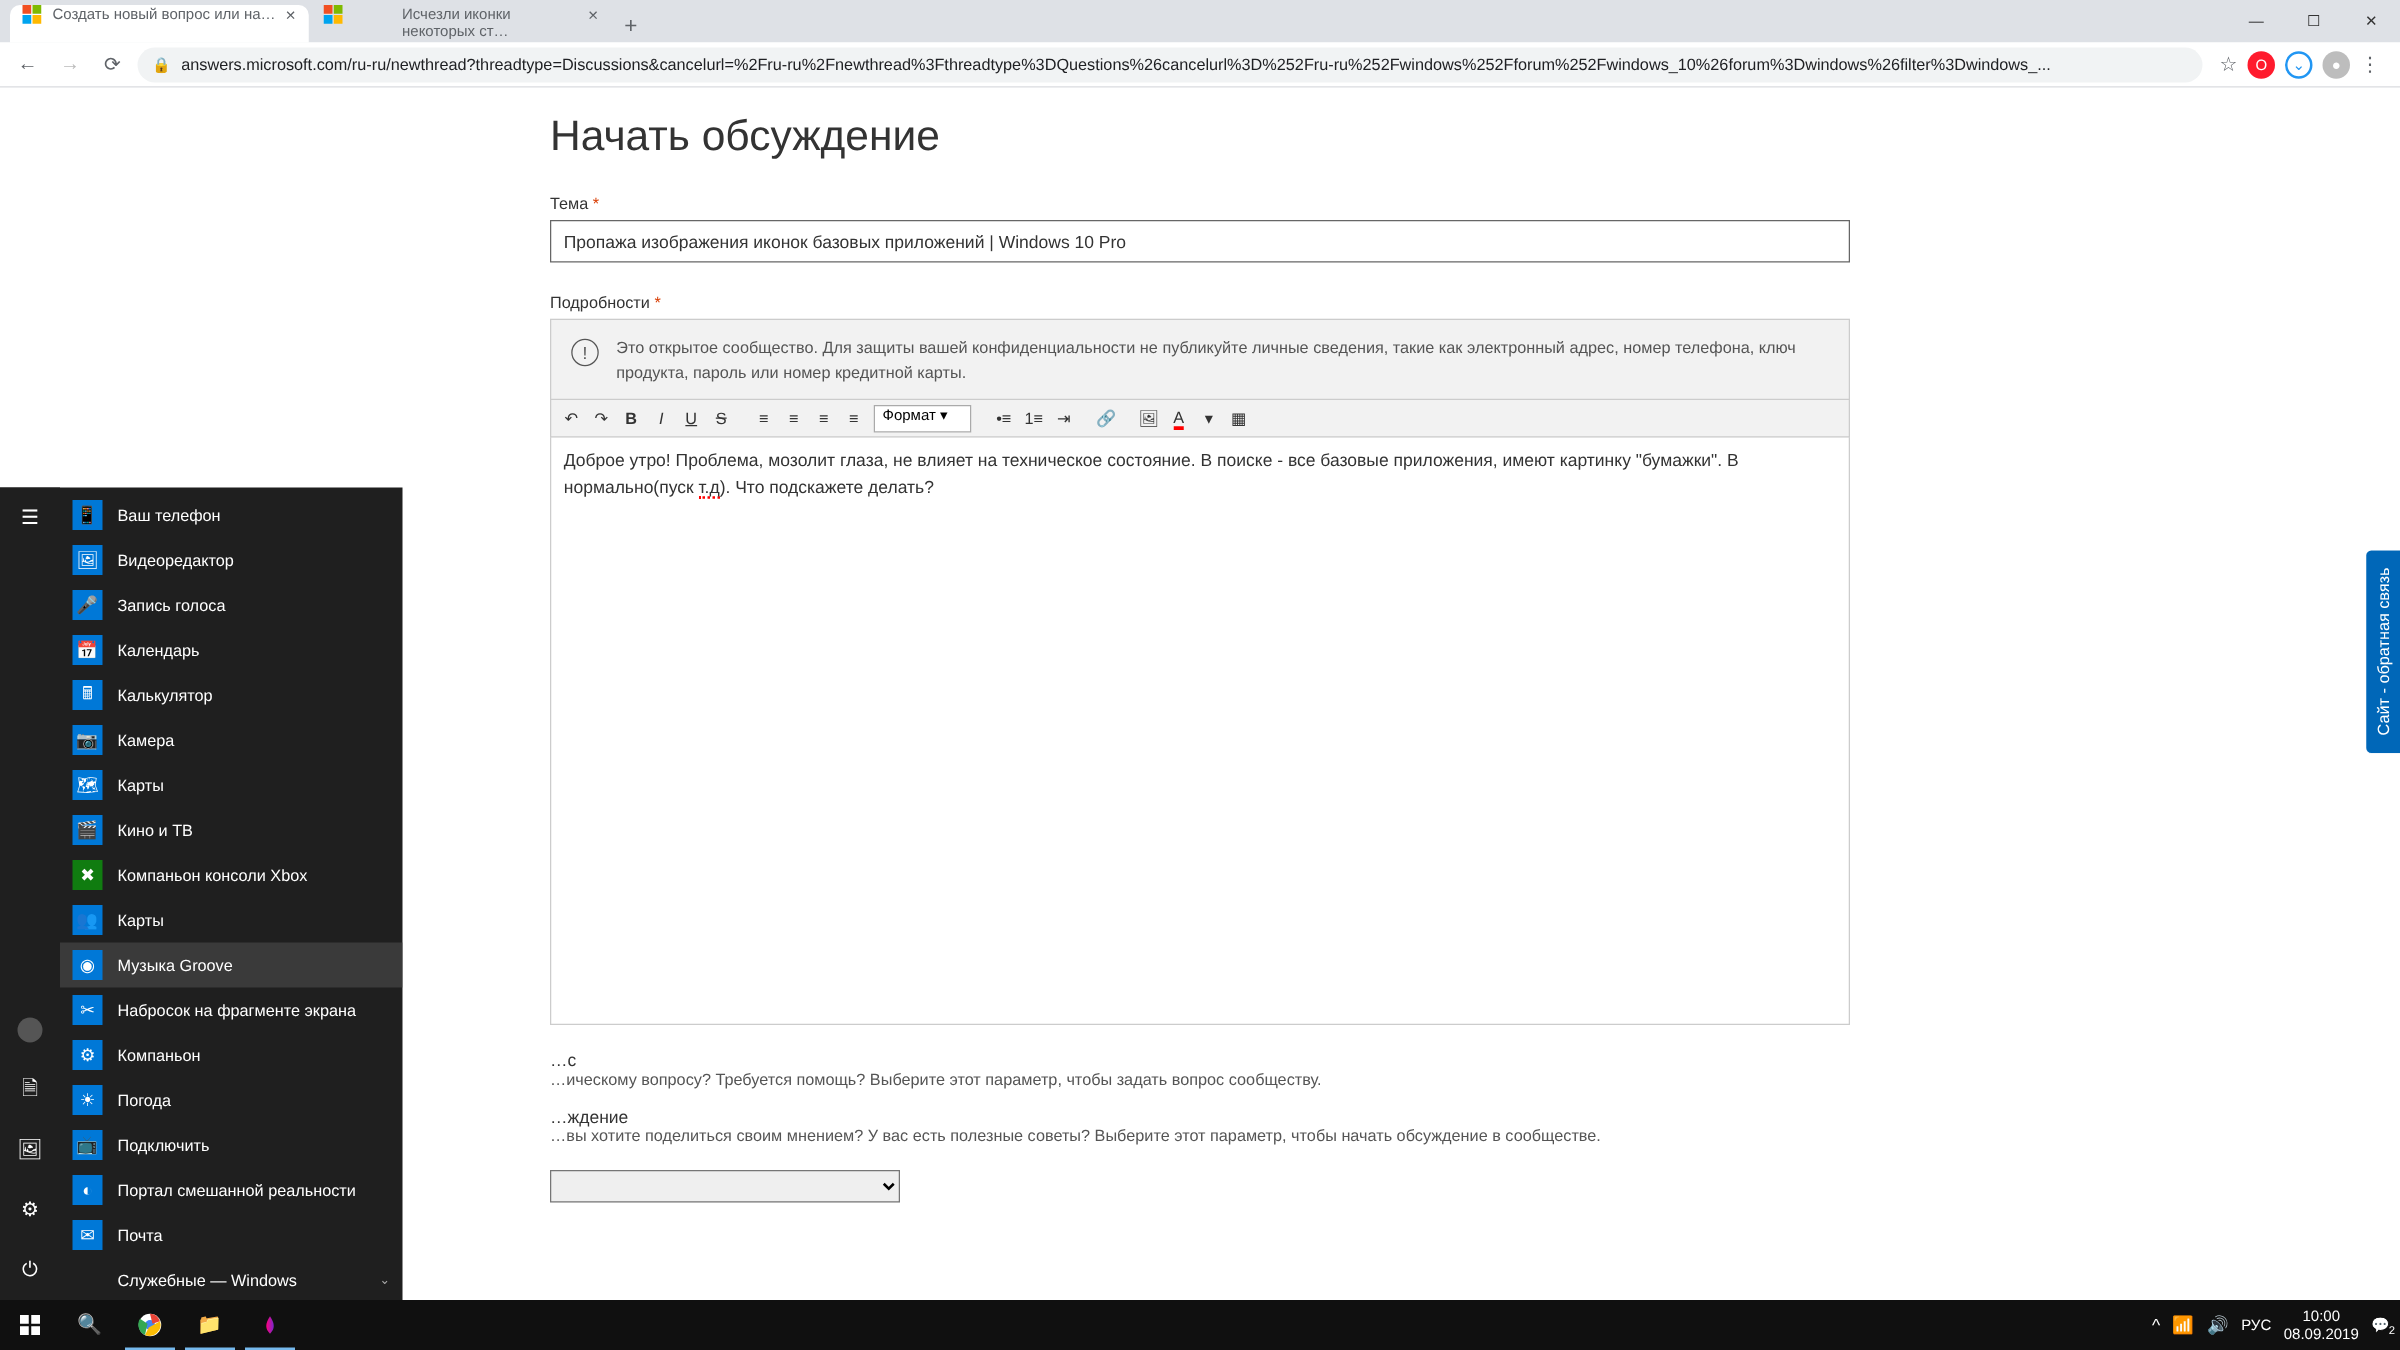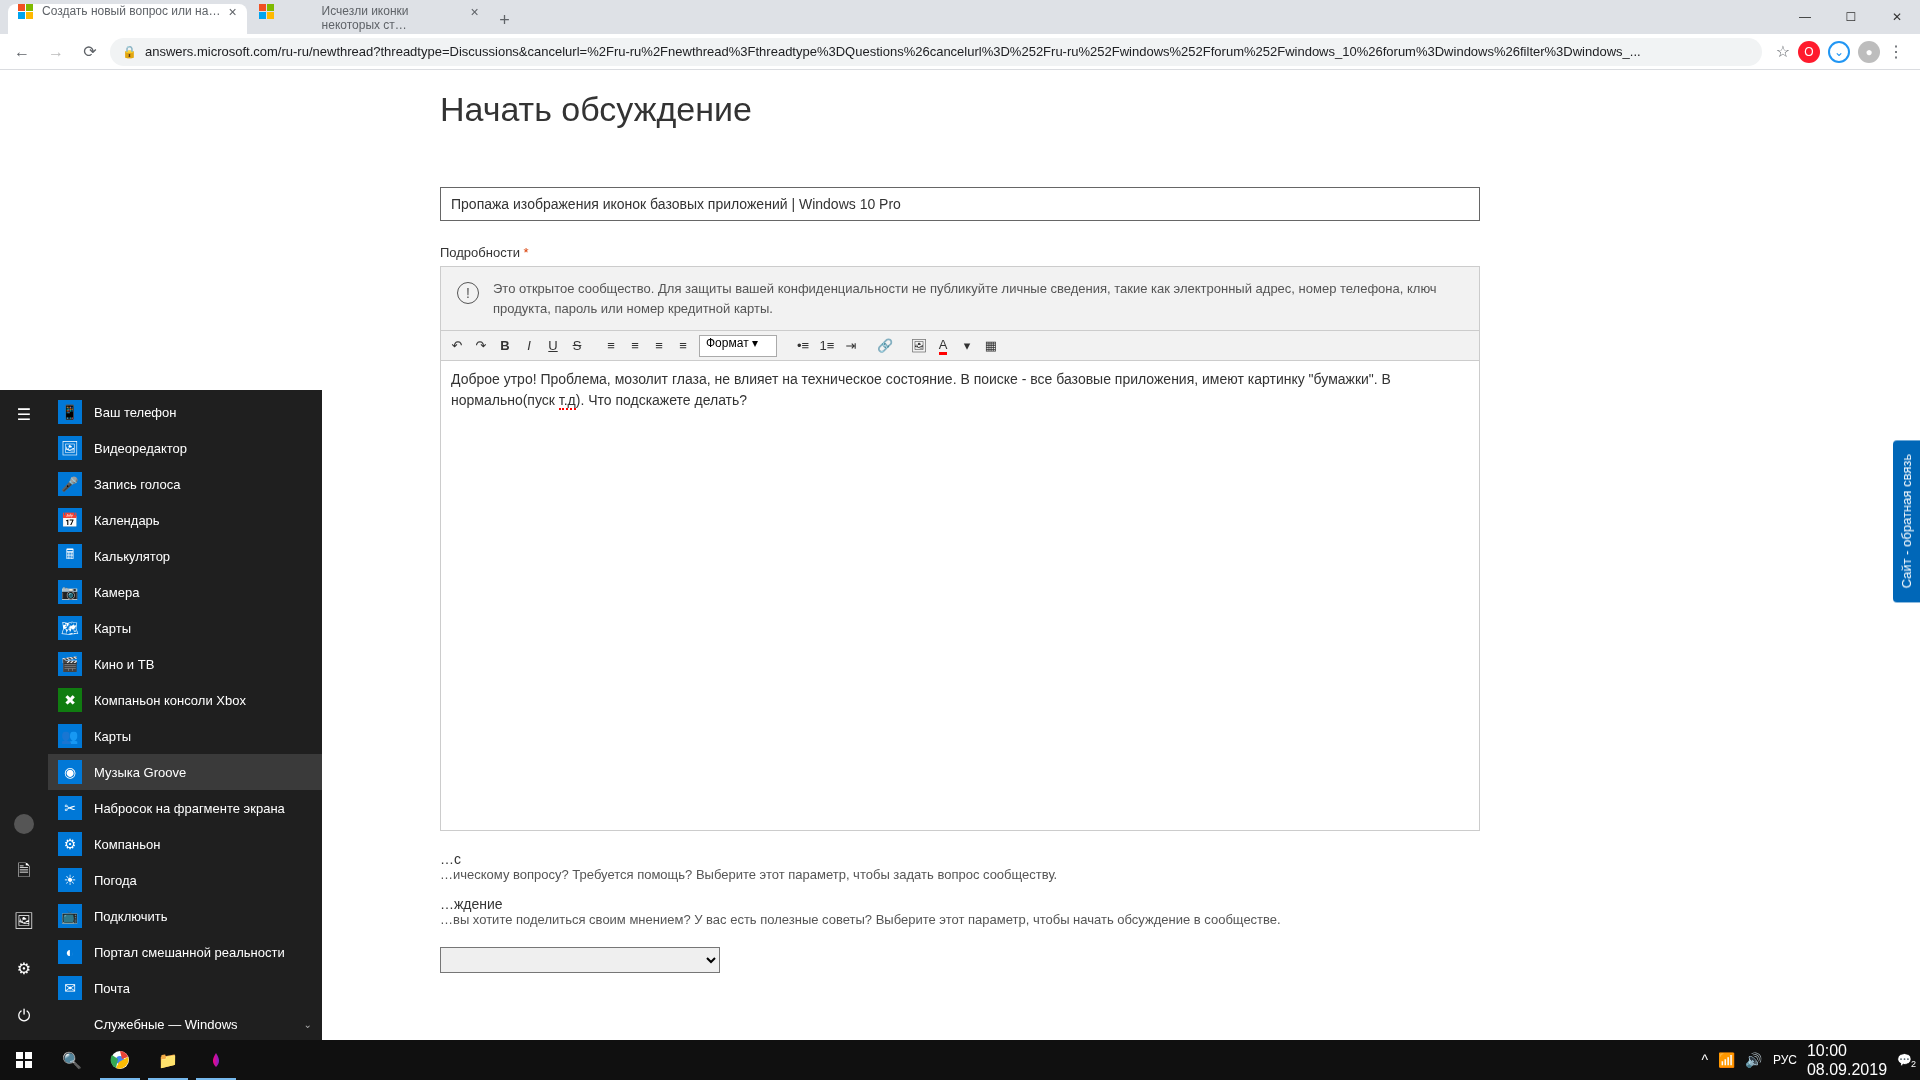--- a/index.html
+++ b/index.html
@@ -22,21 +22,21 @@
 .url-box .lock { margin-right:8px; color:#5f6368; font-size:12px;}
 .ext-icons { display:flex; gap:8px; align-items:center; padding:0 8px;}
 .ext-icons .ext { width:22px; height:22px; border-radius:50%; display:flex; align-items:center; justify-content:center; font-size:12px;}
 
 
 .page { flex:1; overflow-y:auto; position:relative;}
 .content { width:1040px; margin:0 auto; padding:20px 0 40px 0;}
 h1.page-title { font-size:34px; font-weight:400; color:#333; margin-bottom:26px;}
 .field-label { font-size:13px; color:#333; margin-bottom:6px;}
 .req { color:#d83b01; }
-.text-input { width:100%; height:34px; border:1px solid #666; padding:0 10px; font-size:14px; color:#333;margin-top:32px; }
+.text-input { width:100%; height:34px; border:1px solid #666; padding:0 10px; font-size:14px; color:#333; }
 .section-gap { margin-top:24px;}
 .info-box { background:#f2f2f2; border:1px solid #ccc; padding:12px 16px; display:flex; gap:14px; font-size:13px; color:#555; line-height:1.5;}
 .info-icon { width:22px; height:22px; border:1.5px solid #555; border-radius:50%; display:flex; align-items:center; justify-content:center; font-size:14px; flex-shrink:0; margin-top:3px;}
 .editor-toolbar { border:1px solid #ccc; border-top:none; background:#f2f2f2; height:30px; display:flex; align-items:center; padding:0 4px; gap:0;}
 .tbtn { width:24px; height:24px; display:flex; align-items:center; justify-content:center; font-size:13px; color:#333; cursor:pointer;}
 .tsep { width:10px;}
 .tselect { height:22px; font-size:12px; border:1px solid #aaa; background:#fff; padding:0 18px 0 6px; margin:0 4px; position:relative;}
 .editor-body { border:1px solid #ccc; border-top:none; min-height:470px; padding:8px 10px; font-size:14px; color:#333; line-height:1.5;}
 .spell-err { border-bottom:2px dotted red;}
 .below-editor { margin-top:20px; font-size:13px; color:#555;}
@@ -55,21 +55,21 @@
 .app-item { height:36px; display:flex; align-items:center; padding:0 10px; gap:12px; color:#fff; font-size:13px;}
 .app-item:hover,.app-item.hover { background:#3a3a3a;}
 .app-icon { width:24px; height:24px; display:flex; align-items:center; justify-content:center; font-size:14px; flex-shrink:0;}
 .app-chevron { margin-left:auto; color:#aaa; font-size:10px;}
 
 
 .taskbar { position:absolute; left:0; bottom:0; width:100%; height:40px; background:#101010; display:flex; align-items:center; color:#fff; z-index:40;}
 .taskbar .tb-btn { width:48px; height:40px; display:flex; align-items:center; justify-content:center; font-size:16px; position:relative;}
 .taskbar .tb-btn.active::after { content:""; position:absolute; bottom:0; left:4px; right:4px; height:2px; background:#76b9ed;}
 .tray { margin-left:auto; display:flex; align-items:center; gap:10px; padding-right:8px; font-size:12px;}
-.tray .clock { text-align:left; line-height:1.2; font-size:16px;}
+.tray .clock { text-align:center; line-height:1.2; font-size:12px;}
 .tray .tray-icon { font-size:14px;}
 
 
 .page::-webkit-scrollbar { width:16px;}
 .page::-webkit-scrollbar-track { background:#f1f1f1;}
 .page::-webkit-scrollbar-thumb { background:#c1c1c1;}
 
 
 .ms-fav { display:grid; grid-template-columns:7px 7px; grid-template-rows:7px 7px; gap:1px;}
 .ms-fav span:nth-child(1){background:#f25022}.ms-fav span:nth-child(2){background:#7fba00}.ms-fav span:nth-child(3){background:#00a4ef}.ms-fav span:nth-child(4){background:#ffb900}
@@ -128,20 +128,23 @@
       <span class="ext" style="border:2px solid #2196f3;color:#2196f3">⌄</span>
       <span class="avatar-circle">●</span>
       <span style="color:#5f6368">⋮</span>
     </div>
   </div>
 
   <div class="page">
     <div class="content">
       <h1 class="page-title">Начать обсуждение</h1>
 
+      <div class="field-label">
+        <span>Тема</span> <span class="req">*</span>
+      </div>
       <input class="text-input" value="Пропажа изображения иконок базовых приложений | Windows 10 Pro" style="">
 
       <div class="section-gap field-label">
         <span>Подробности</span> <span class="req">*</span>
       </div>
 
       <div class="info-box">
         <div class="info-icon">!</div>
         <div>Это открытое сообщество. Для защиты вашей конфиденциальности не публикуйте личные сведения, такие как электронный адрес, номер телефона, ключ продукта, пароль или номер кредитной карты.</div>
       </div>

